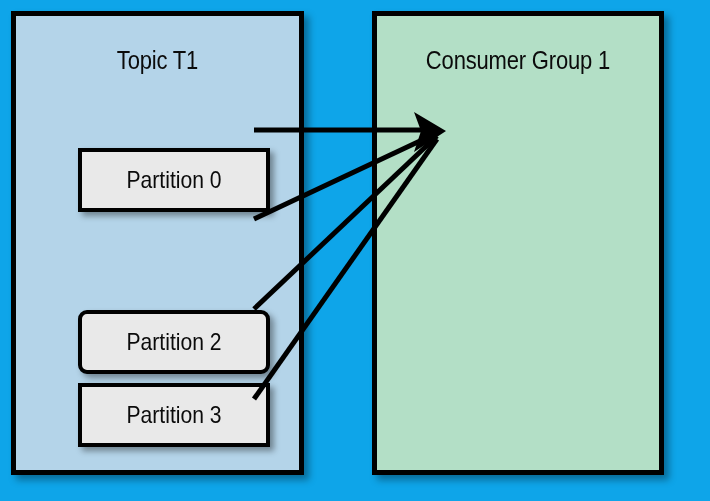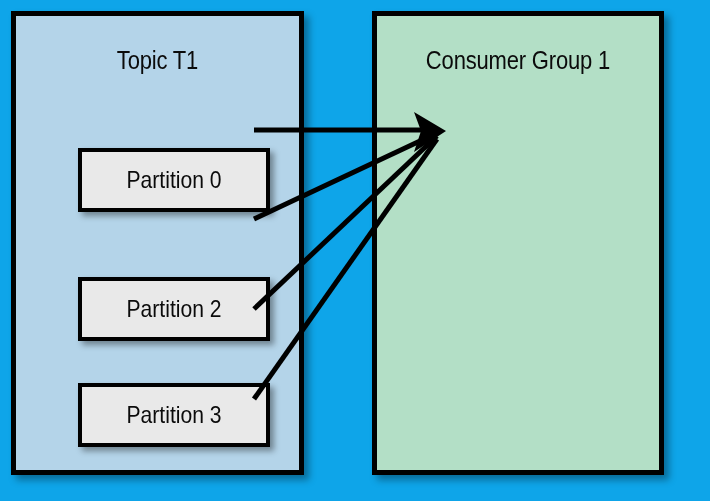--- a/index.html
+++ b/index.html
@@ -76,21 +76,21 @@
     transform: scaleX(0.88);
   }
   .partition-box {
     background: #e9e9e9;
     left: 62px;
     width: 192px;
     height: 64px;
   }
   #partition-0 { top: 100px; margin-top: 32px; }
   #partition-1 { top: 187px; }
-  #partition-2 { top: 261px; }
+  #partition-2 { top: 294px; border-radius: 9px; }
   #partition-3 { top: 367px; text-align: center; }
 
   
   #arrow-layer {
     position: absolute;
     left: 0;
     top: 0;
     width: 710px;
     height: 501px;
     pointer-events: none;

